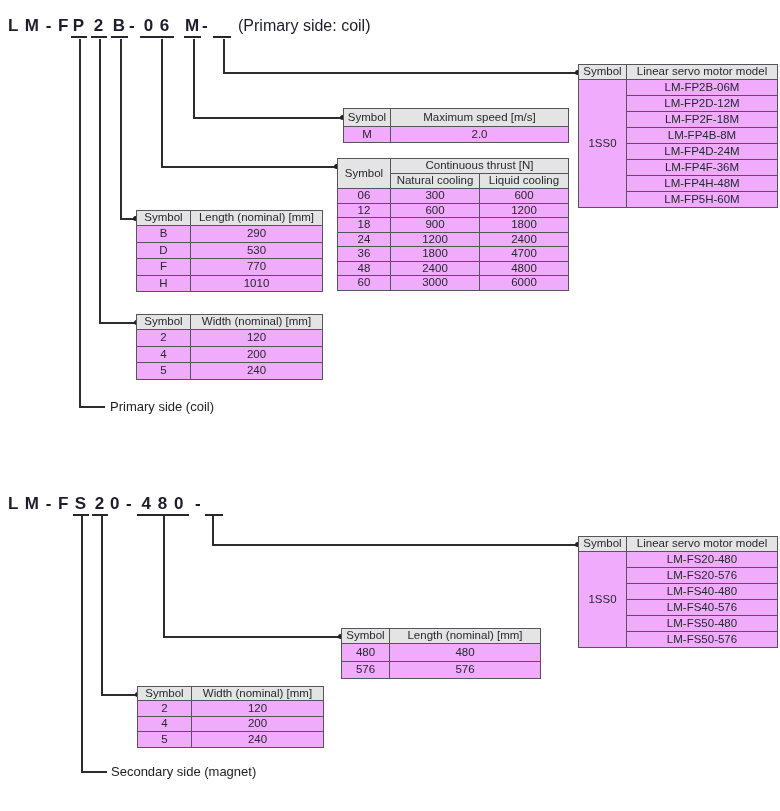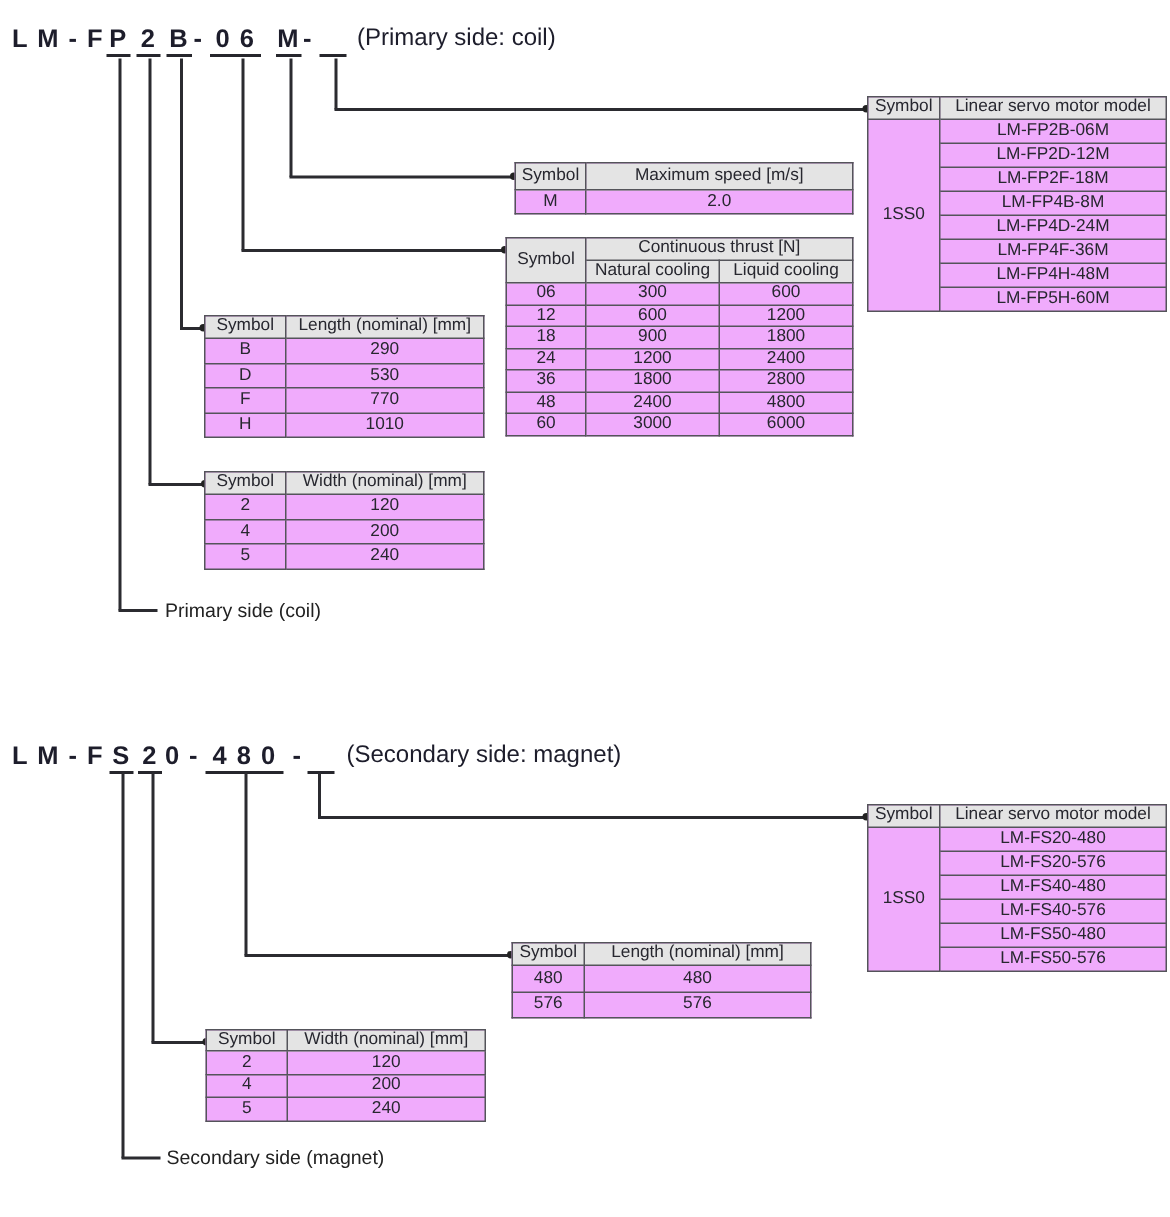--- a/index.html
+++ b/index.html
@@ -163,21 +163,21 @@
       <td>1800</td>
     </tr>
     <tr>
       <td>24</td>
       <td>1200</td>
       <td>2400</td>
     </tr>
     <tr>
       <td>36</td>
       <td>1800</td>
-      <td>2800</td>
+      <td>4700</td>
     </tr>
     <tr>
       <td>48</td>
       <td>2400</td>
       <td>4800</td>
     </tr>
     <tr>
       <td>60</td>
       <td>3000</td>
       <td>6000</td>
@@ -243,21 +243,20 @@
 
   <div class="title" style="top:494px;">
     <span class="seg" style="left:8px;">L M - F</span>
     <span class="seg u" style="left:73px;  width:16px;">S</span>
     <span class="seg u" style="left:92px;  width:16px;">2</span>
     <span class="seg" style="left:110px;">0</span>
     <span class="seg" style="left:126px;">-</span>
     <span class="seg u" style="left:137px; width:52px;">4 8 0</span>
     <span class="seg" style="left:195px;">-</span>
     <span class="seg u" style="left:205px; width:18px;"></span>
-    <span class="caption" style="left:231px;">(Secondary side: magnet)</span>
   </div>
 
   <div class="vline" style="left:212px; top:515px; height:30px;"></div>
   <div class="hline" style="left:212px; top:544px; width:367px;"></div>
   <div class="dot" style="left:575px; top:541.5px;"></div>
 
   <div class="vline" style="left:163px; top:515px; height:122px;"></div>
   <div class="hline" style="left:163px; top:636px; width:179px;"></div>
   <div class="dot" style="left:338px; top:633.5px;"></div>
 

